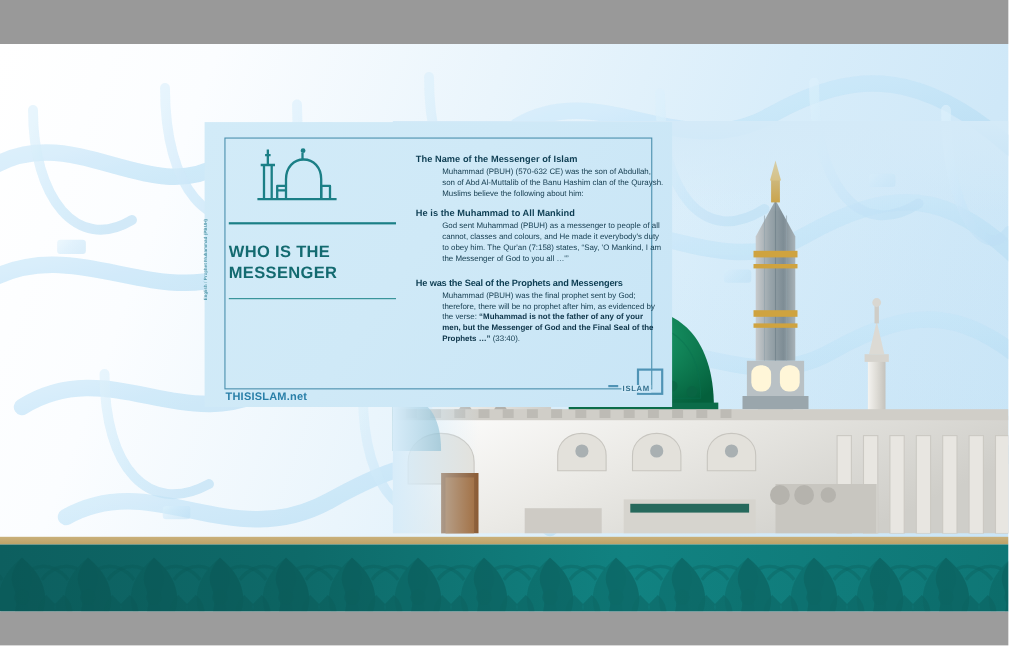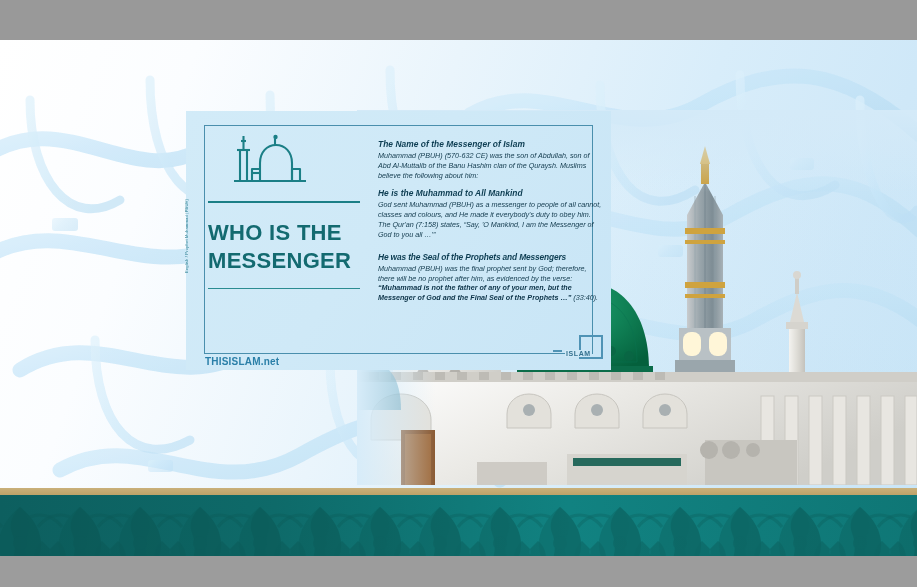--- a/index.html
+++ b/index.html
@@ -111,21 +111,21 @@
   .mosque-icon { margin: 6px 0 0 14px; }
 
   .icon-rule {
     width: 152px; height: 2px;
     background: #1b7f86;
     margin: 6px 0 0 2px;
   }
 
   .headline {
     margin: 16px 0 0 2px;
-    font-size: 22px;
+    font-size: 15px;
     font-weight: bold;
     line-height: 1.29;
     letter-spacing: .3px;
     color: #136a70;
   }
 
   .mid-rule {
     width: 152px; height: 1.5px;
     background: #2a8c91;
     margin: 12px 0 0 2px;
@@ -151,37 +151,37 @@
     letter-spacing: .15px;
     color: #2b7f92;
     white-space: nowrap;
   }
 
   
   .col-right {
     position: relative;
     width: 233px;
     padding: 28px 8px 0 0;
-    font-style: italic;
   }
 
   .sec-title {
     font-size: 8.4px;
     font-weight: bold;
     color: #0d3d52;
     margin-bottom: 2px;
     letter-spacing: .05px;
   }
   .sec-title.tight { letter-spacing: -.15px; margin-top: 12px; }
 
   .sec-body {
     font-size: 7.2px;
     line-height: 1.38;
     color: #123a4d;
     margin-bottom: 7px;
+    margin-left: 24px;
   }
   .sec-body .verse-bold {
     font-weight: bold;
     color: #0c3348;
   }
 
   
   .footer-url {
     position: absolute;
     left: 205px; top: 316px;

